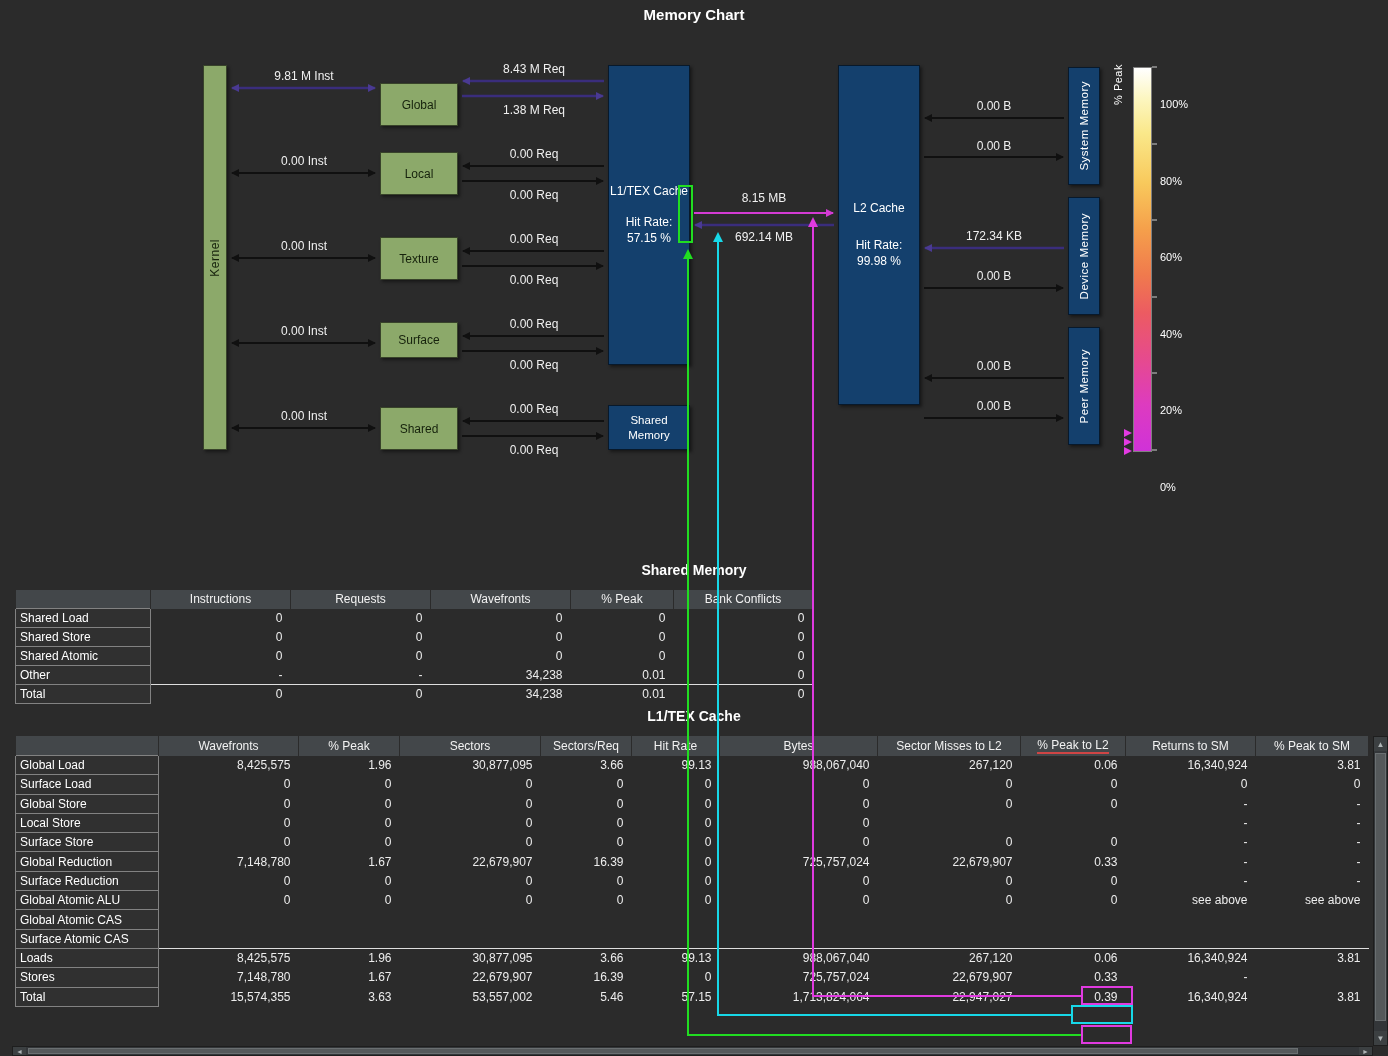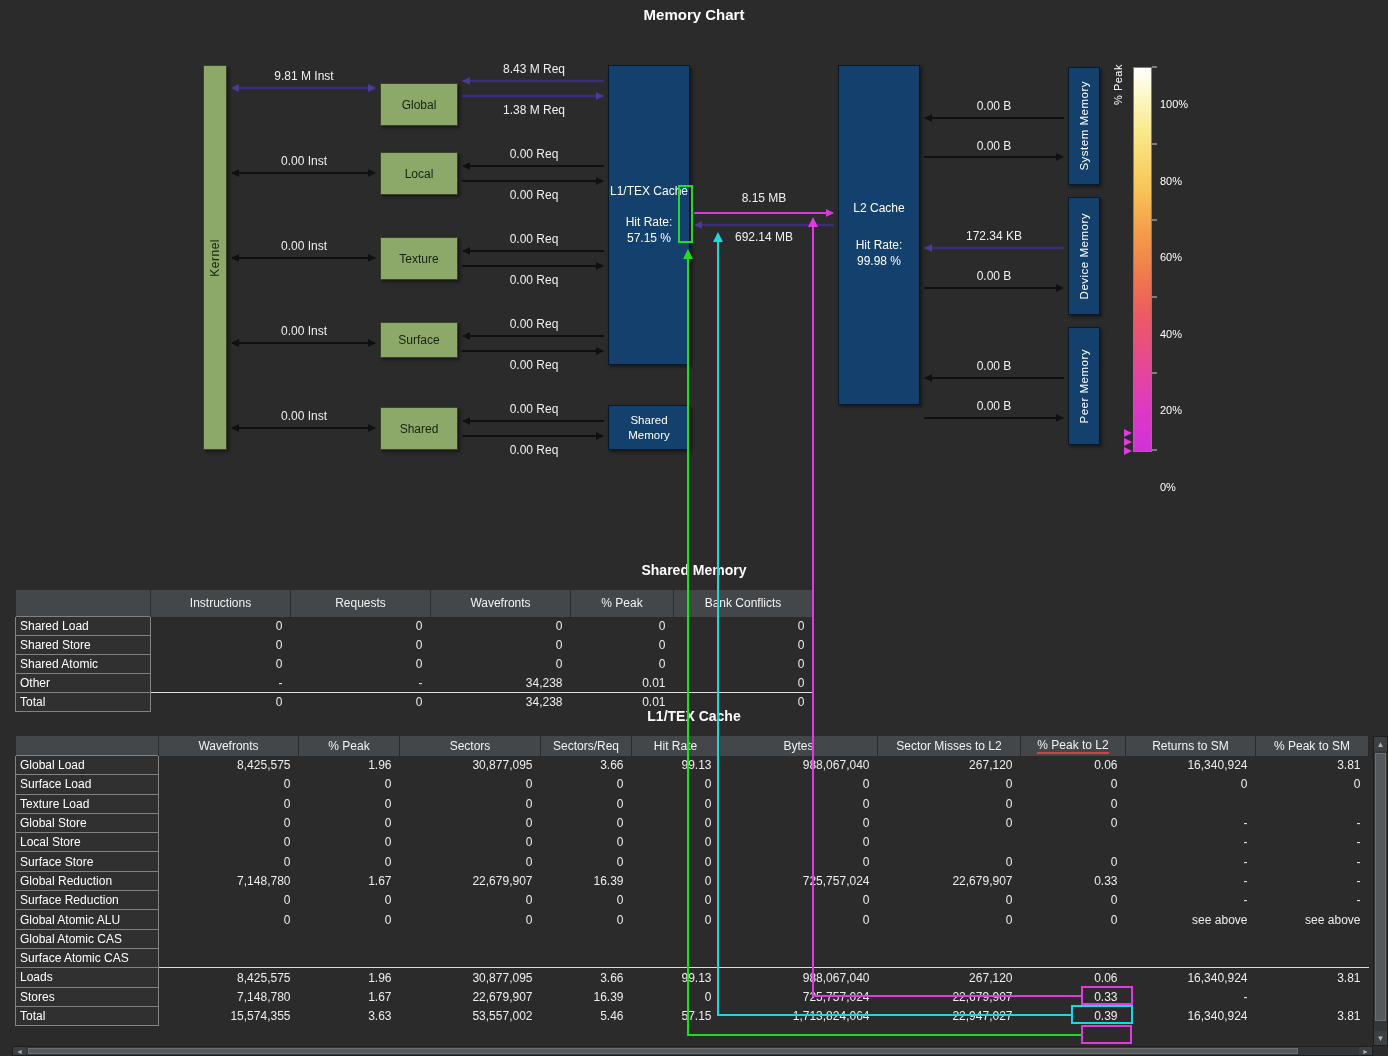--- a/index.html
+++ b/index.html
@@ -53,21 +53,21 @@
   .oc{stroke:#17d8e8;stroke-width:2;fill:none;}
   .om{stroke:#e03ae0;stroke-width:2;fill:none;}
   .tick{stroke:#cfcfcf;stroke-width:1;}
 
   
   table.datatable{position:absolute;border-collapse:collapse;table-layout:fixed;color:#ededed;font-size:12px;}
   #shared-table{left:15px;top:590px;width:797px;}
   #l1-table{left:15px;top:736px;width:1353px;}
   .datatable th{background:#43474a;color:#f2f2f2;font-weight:400;font-size:12px;padding:0 2px;
     border-left:1px solid #2b2b2b;border-right:1px solid #2b2b2b;overflow:hidden;white-space:nowrap;}
-  #shared-table th{height:26px;}
+  #shared-table th{height:18px;}
   #l1-table th{height:19px;}
   .datatable td{text-align:right;padding:0 8px 0 0;white-space:nowrap;overflow:hidden;}
   #shared-table tbody tr{height:19px;margin-top:32px;}
   #l1-table tbody tr{height:19.3px;}
   .datatable td.rowlabel{text-align:left;padding:0 4px;border:1px solid #828282;background:#303030;color:#fff;}
   .datatable tr.sep td:not(.rowlabel){border-top:1px solid #dedede;}
   .hl-red{display:inline-block;border-bottom:2px solid #cf4545;padding-bottom:0;}
 
   
   #vscroll{position:absolute;left:1373px;top:736px;width:15px;height:310px;background:#333639;
@@ -345,33 +345,20 @@
           <td>0</td>
           <td>0</td>
           <td>0</td>
           <td>0</td>
           <td>0</td>
           <td>0</td>
           <td>0</td>
           <td>0</td>
         </tr>
         <tr>
-          <td class="rowlabel">Texture Load</td>
-          <td>0</td>
-          <td>0</td>
-          <td>0</td>
-          <td>0</td>
-          <td>0</td>
-          <td>0</td>
-          <td>0</td>
-          <td>0</td>
-          <td></td>
-          <td></td>
-        </tr>
-        <tr>
           <td class="rowlabel">Global Store</td>
           <td>0</td>
           <td>0</td>
           <td>0</td>
           <td>0</td>
           <td>0</td>
           <td>0</td>
           <td>0</td>
           <td>0</td>
           <td>-</td>

